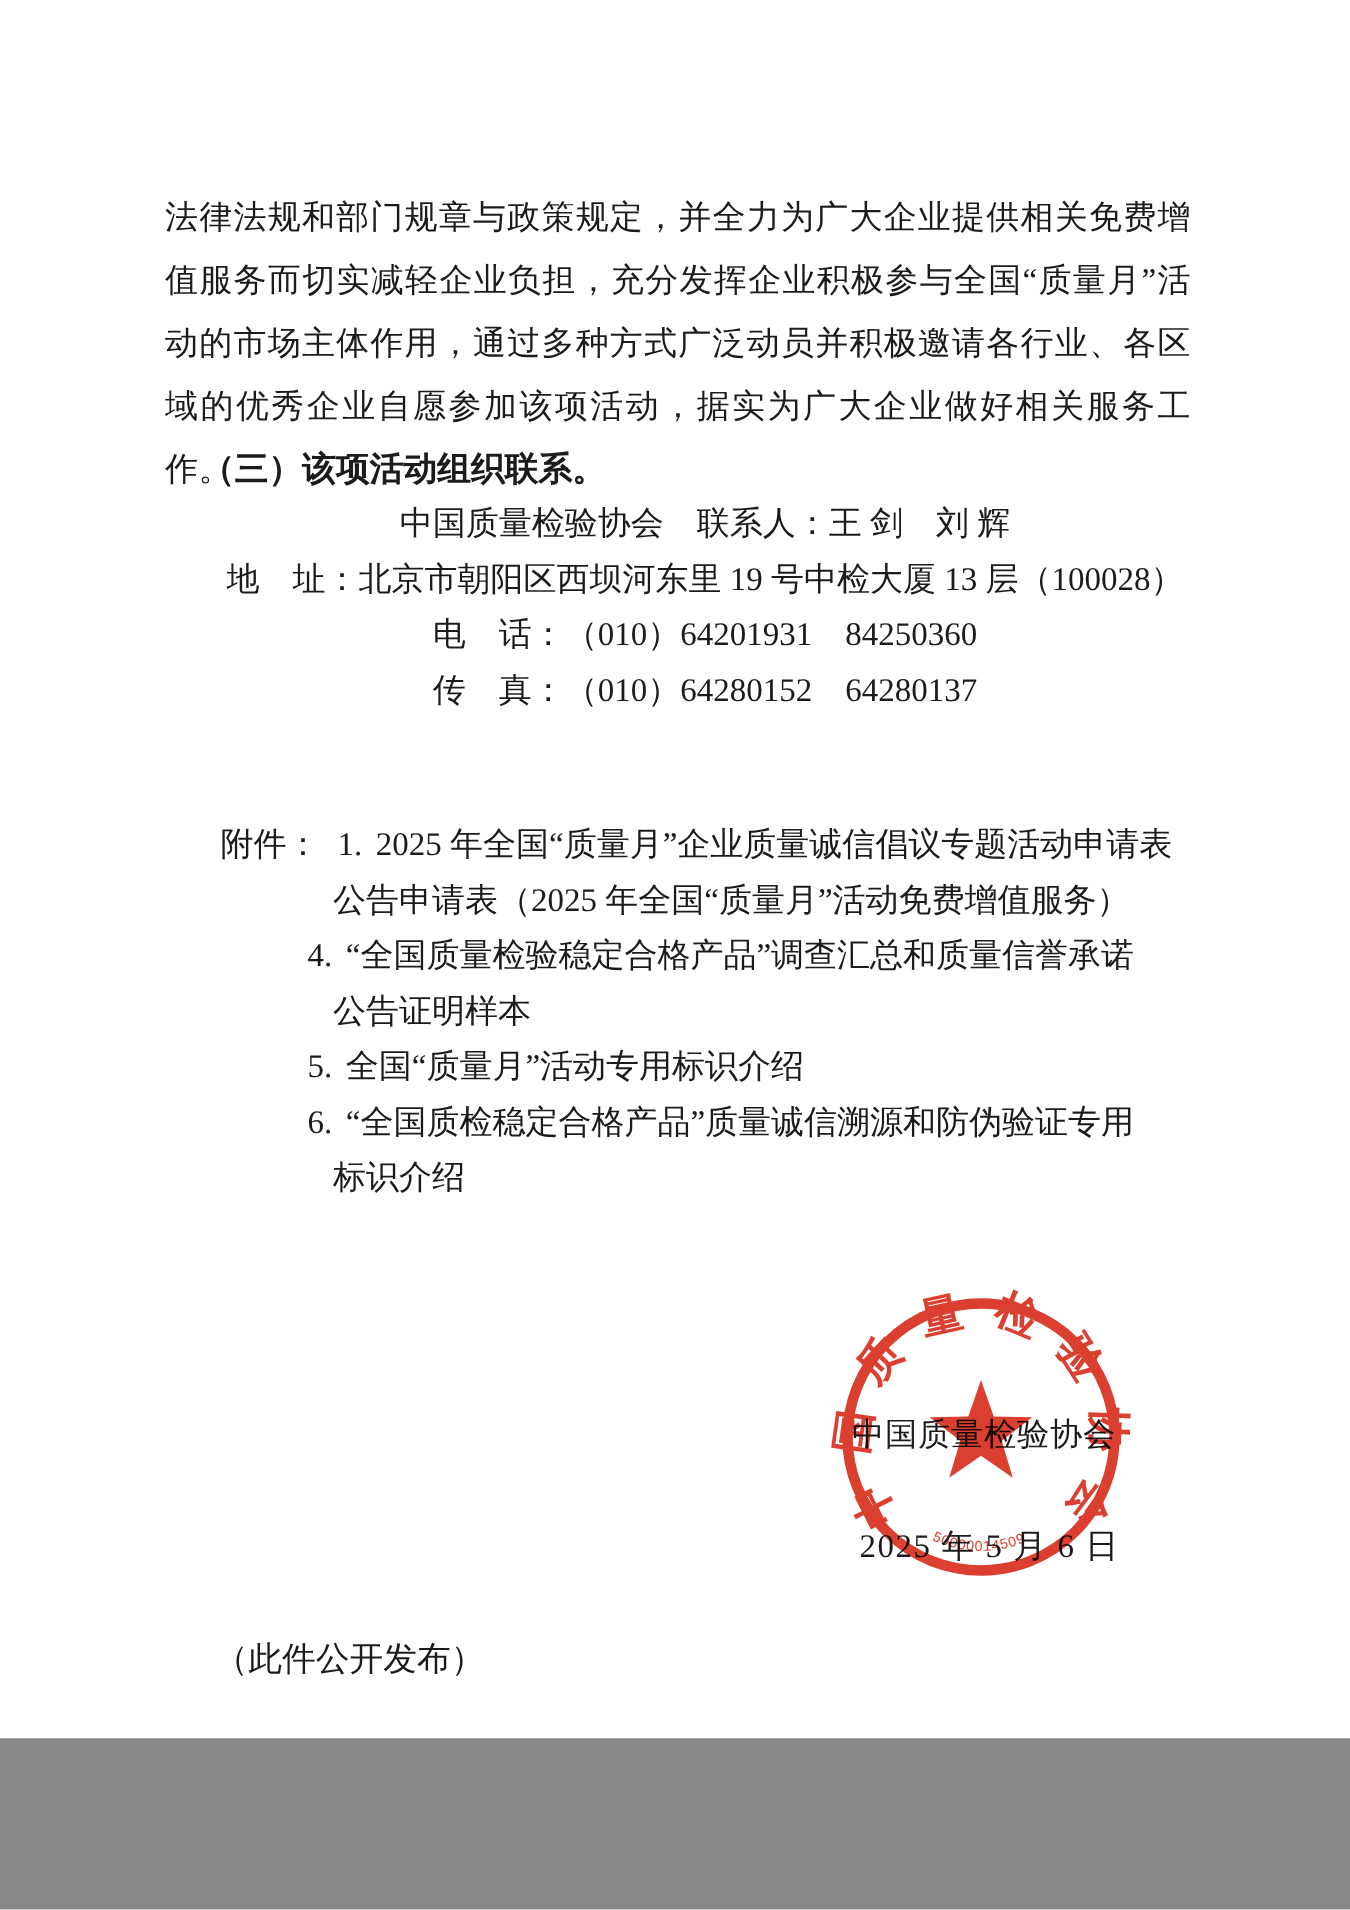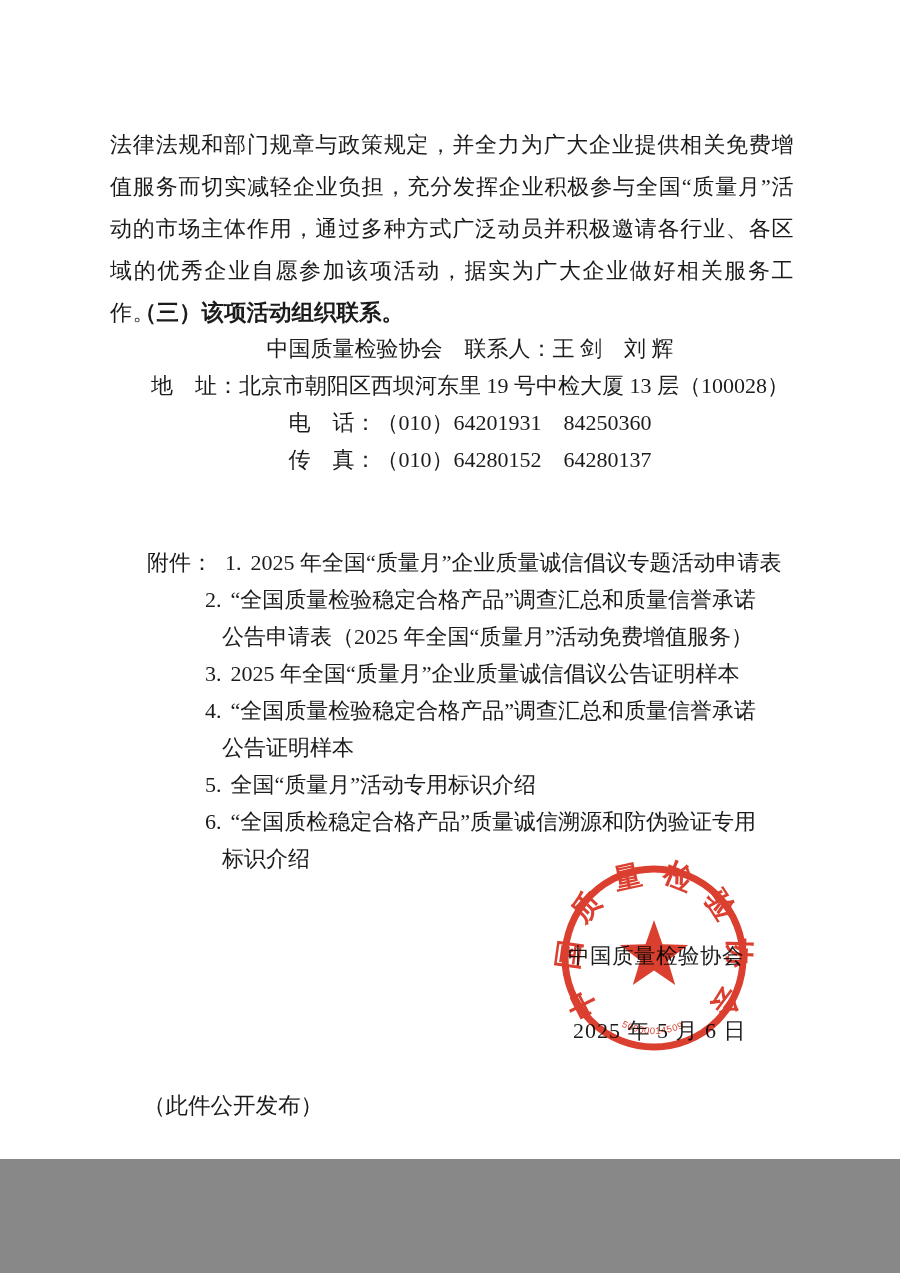--- a/index.html
+++ b/index.html
@@ -58,23 +58,21 @@
 
   <div class="contact">
     <div class="row"><span>中国质量检验协会　联系人：王 剑　刘 辉</span></div>
     <div class="row"><span>地　址：</span><span>北京市朝阳区西坝河东里 19 号中检大厦 13 层（100028）</span></div>
     <div class="row"><span>电　话：</span><span>（010）64201931　84250360</span></div>
     <div class="row"><span>传　真：</span><span>（010）64280152　64280137</span></div>
   </div>
 
   <div class="attachments">
     <div class="att-row first"><span class="att-label">附件：</span><span class="att-num">1.</span><span>2025 年全国“质量月”企业质量诚信倡议专题活动申请表</span></div>
-    <div class="att-row item"><span class="att-num">2.</span><span>“全国质量检验稳定合格产品”调查汇总和质量信誉承诺</span></div>
     <div class="att-row cont"><span>公告申请表（2025 年全国“质量月”活动免费增值服务）</span></div>
-    <div class="att-row item"><span class="att-num">3.</span><span>2025 年全国“质量月”企业质量诚信倡议公告证明样本</span></div>
     <div class="att-row item"><span class="att-num">4.</span><span>“全国质量检验稳定合格产品”调查汇总和质量信誉承诺</span></div>
     <div class="att-row cont"><span>公告证明样本</span></div>
     <div class="att-row item"><span class="att-num">5.</span><span>全国“质量月”活动专用标识介绍</span></div>
     <div class="att-row item"><span class="att-num">6.</span><span>“全国质检稳定合格产品”质量诚信溯源和防伪验证专用</span></div>
     <div class="att-row cont"><span>标识介绍</span></div>
   </div>
 
   <div class="sig-org">中国质量检验协会</div>
   <div class="sig-date">2025 年 5 月 6 日</div>
 

